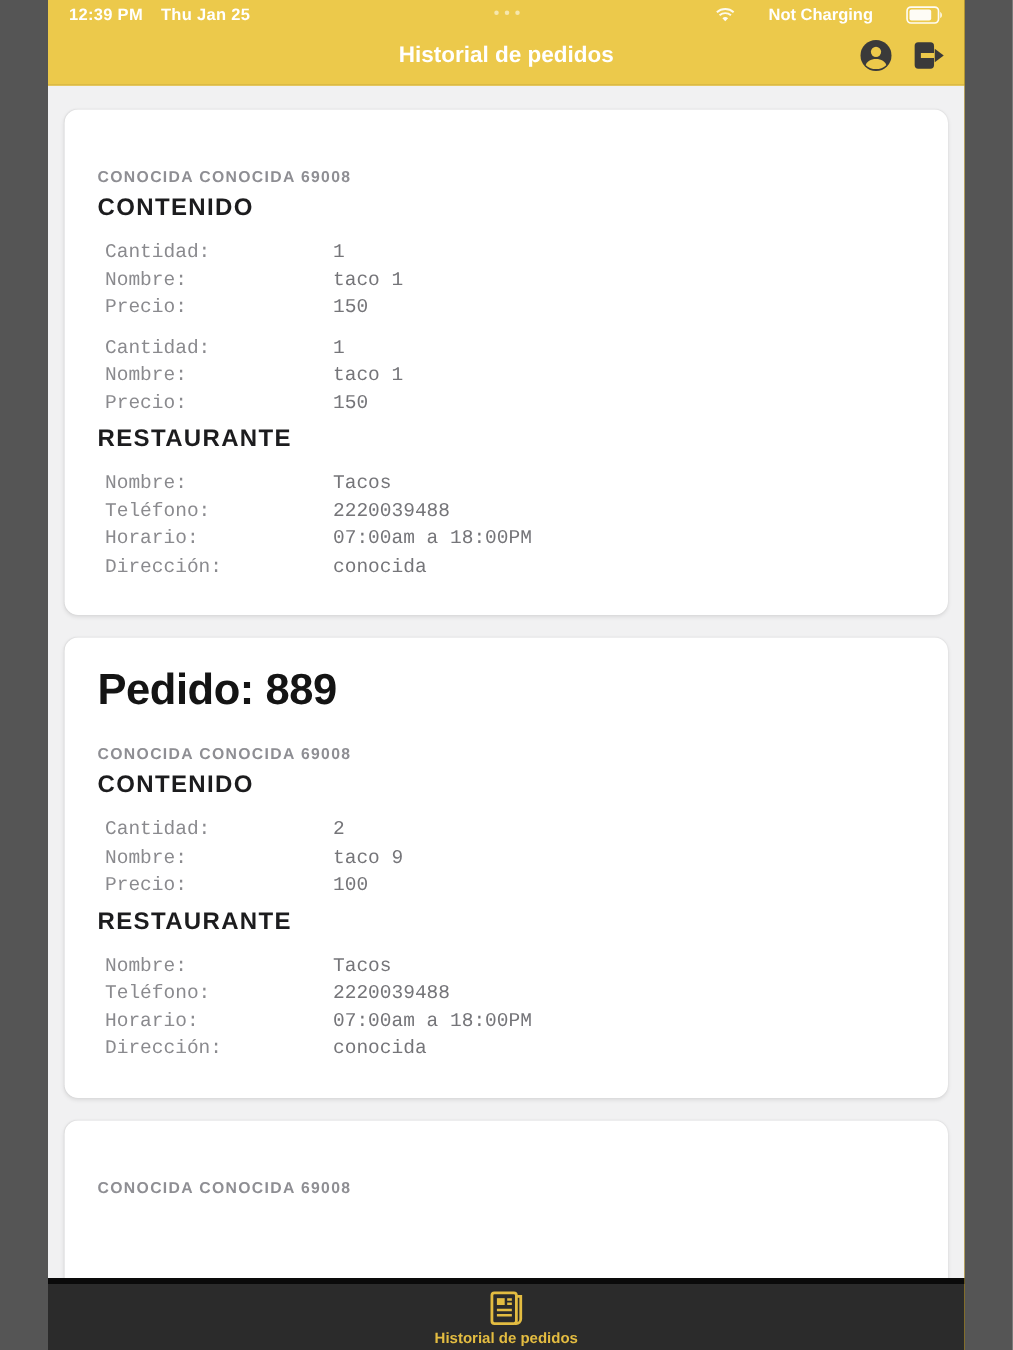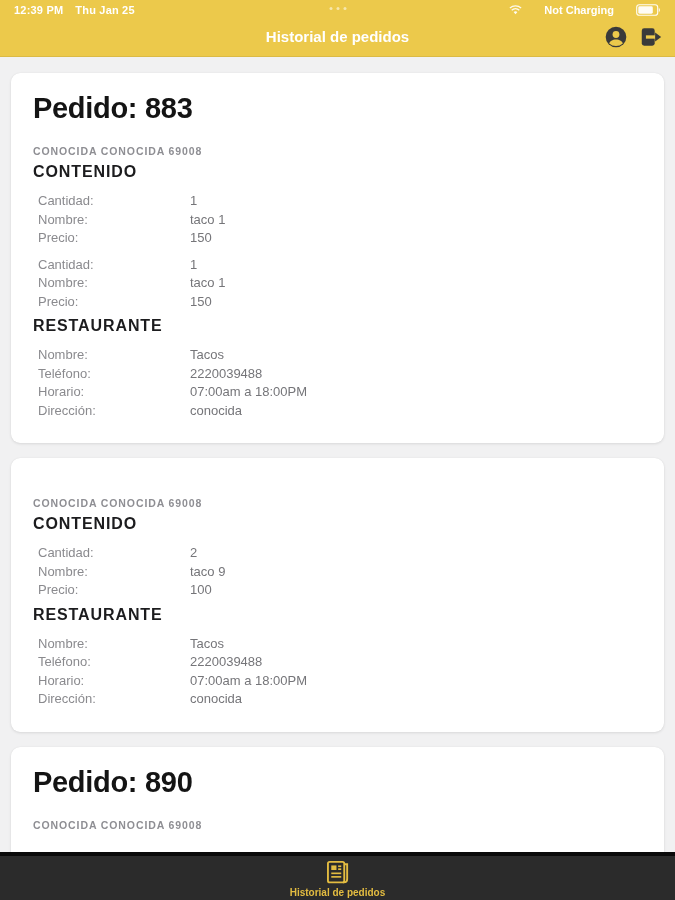--- a/index.html
+++ b/index.html
@@ -1,18 +1,18 @@
 <!DOCTYPE html>
 <html><head>
 <meta charset="utf-8">
 <style>
   * { margin:0; padding:0; box-sizing:border-box; }
   html,body { background:#555; }
   .screen {
-    position:relative; width:675px; height:900px; margin:0 auto;
+    position:relative; width:611px; height:900px; margin:0 auto;
     background:#eab308; overflow:hidden;
     font-family:"Liberation Sans", sans-serif;
   }
 
   
   .top-area { position:absolute; top:0; left:0; right:0; height:57px;
     background:#ECC94B; border-bottom:1px solid rgba(0,0,0,0.07); z-index:5; }
   .status-bar { position:relative; height:20px; padding:4px 14px 0 14px;
     display:flex; justify-content:space-between; align-items:flex-start;
     font-size:11px; font-weight:bold; color:#FFFFFF; }
@@ -35,21 +35,21 @@
   .order-card { background:#FFFFFF; border-radius:9px;
     box-shadow:0 1px 3px rgba(0,0,0,0.10), 0 0 1px rgba(0,0,0,0.08);
     padding:19px 22px 23px 22px; margin-bottom:15px; }
   .order-card.partial { min-height:190px; }
   .card-title { font-size:29px; font-weight:bold; color:#141414;
     letter-spacing:-0.3px; line-height:33px; }
   .card-address { margin-top:20px; font-size:10.5px; font-weight:bold;
     color:#8E8E93; letter-spacing:0.9px; }
   .section-label { margin-top:6px; font-size:16px; font-weight:bold;
     color:#1C1C1E; letter-spacing:0.9px; }
-  .item-group { margin-top:11px; }
+  .item-group { margin-top:11px;font-family:Liberation Mono, monospace; }
   .item-group + .item-group { margin-top:8px; }
   .card-row { display:flex; padding-left:5px; font-size:13px;
     line-height:18.5px; }
   .row-label { flex:0 0 152px; color:#8A8A8E; }
   .row-value { color:#757579; }
 
   
   .tab-bar { position:absolute; left:0; right:0; bottom:0; height:48px;
     background:#2B2B2B; border-top:4px solid #0A0A0A;
     display:flex; justify-content:space-evenly; align-items:center; z-index:5; }
@@ -108,21 +108,20 @@
             <rect x="7.5" y="11.2" width="11" height="3.6" fill="#ECC94B"></rect>
             <path d="M17.5 8.2 L24 13 L17.5 17.8 Z" fill="#3A3A3A"></path>
           </svg>
         </span>
       </div>
     </div>
   </div>
 
   <div class="content" id="order-list">
       <section class="order-card">
-        <h2 class="card-title">Pedido: 883</h2>
         <div class="card-address">CONOCIDA CONOCIDA 69008</div>
         <div class="section-label">CONTENIDO</div>
         <div class="item-group">
           <div class="card-row">
             <span class="row-label">Cantidad:</span>
             <span class="row-value">1</span>
           </div>
           <div class="card-row">
             <span class="row-label">Nombre:</span>
             <span class="row-value">taco 1</span>
@@ -160,20 +159,21 @@
             <span class="row-label">Horario:</span>
             <span class="row-value">07:00am a 18:00PM</span>
           </div>
           <div class="card-row">
             <span class="row-label">Dirección:</span>
             <span class="row-value">conocida</span>
           </div>
         </div>
       </section>
       <section class="order-card">
+        <h2 class="card-title">Pedido: 889</h2>
         <div class="card-address">CONOCIDA CONOCIDA 69008</div>
         <div class="section-label">CONTENIDO</div>
         <div class="item-group">
           <div class="card-row">
             <span class="row-label">Cantidad:</span>
             <span class="row-value">2</span>
           </div>
           <div class="card-row">
             <span class="row-label">Nombre:</span>
             <span class="row-value">taco 9</span>
@@ -197,21 +197,20 @@
             <span class="row-label">Horario:</span>
             <span class="row-value">07:00am a 18:00PM</span>
           </div>
           <div class="card-row">
             <span class="row-label">Dirección:</span>
             <span class="row-value">conocida</span>
           </div>
         </div>
       </section>
       <section class="order-card partial">
-        <h2 class="card-title">Pedido: 890</h2>
         <div class="card-address">CONOCIDA CONOCIDA 69008</div>
       </section>
     </div>
 
   <div class="tab-bar">
     <div class="tab-item active">
       <svg width="27" height="27" viewBox="0 0 26 26">
         <path d="M19.5 5 h2.8 v14.5 a3 3 0 0 1 -3 3 h-1" fill="none" stroke="#E3BC41" stroke-width="1.8"></path>
         <rect x="3.8" y="2.8" width="15.7" height="19.7" rx="1.6" fill="none" stroke="#E3BC41" stroke-width="1.8"></rect>
         <rect x="7" y="6.2" width="5" height="4.4" fill="#E3BC41"></rect>

